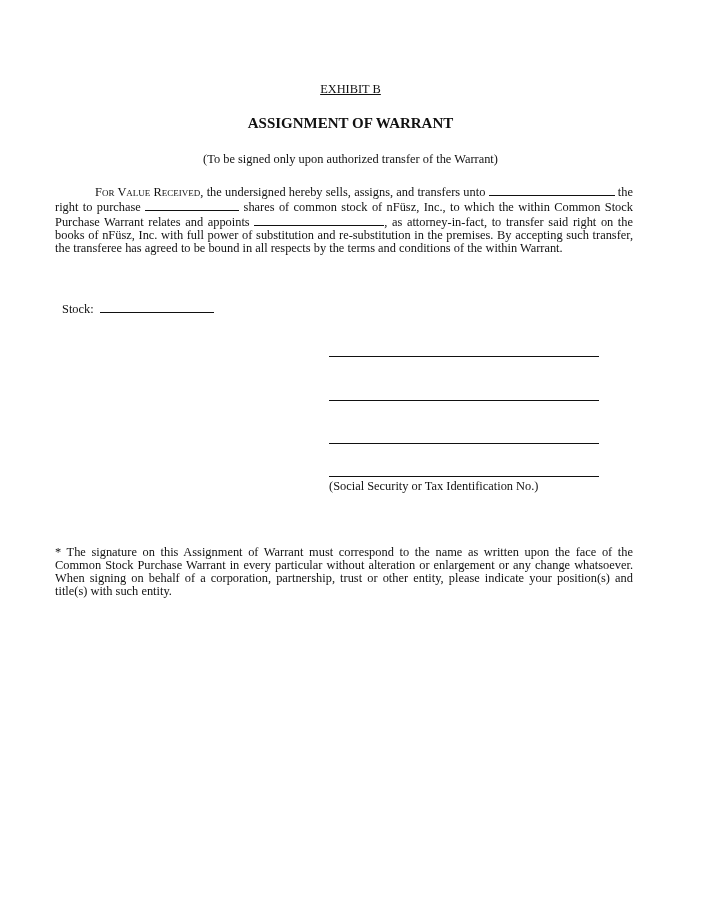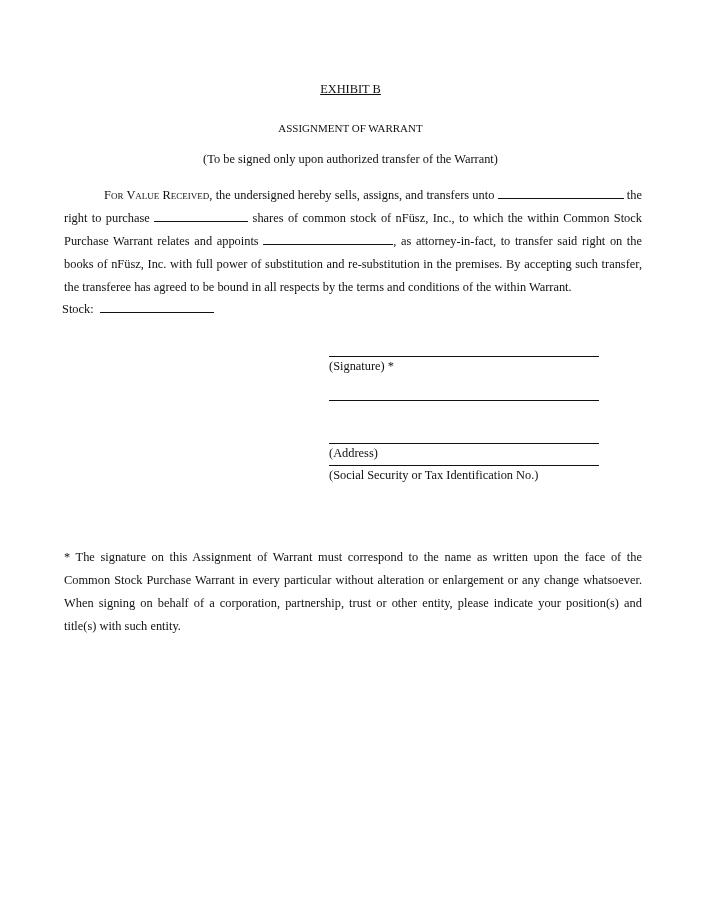--- a/index.html
+++ b/index.html
@@ -1,23 +1,23 @@
 <!DOCTYPE html>
 <html><head>
 <meta charset="utf-8">
 <style>
   html, body { margin:0; padding:0; background:#ffffff; }
   body { width:701px; height:906px; position:relative; overflow:hidden;
          font-family:"Liberation Serif", serif; color:#111; font-size:12.4px; }
   .abs { position:absolute; }
   .center { left:0; width:701px; text-align:center; }
   .exhibit { top:82px; text-decoration:underline; }
-  .title { top:122px; font-weight:normal; font-size:11px; }
+  .title { top:115px; font-weight:bold; font-size:15px; }
   .subtitle { top:152px; }
-  .para { left:64px; width:578px; text-align:justify; line-height:23px; }
+  .para { left:55px; width:578px; text-align:justify; line-height:13px; }
   .p1 { top:184px; }
   .indent { display:inline-block; width:40px; }
   .sc { font-variant:small-caps; }
   .blank { display:inline-block; border-bottom:1px solid #111; height:11px; vertical-align:baseline; }
   .dated { top:301px; left:62px; }
   .dated .blank { width:114px; margin-left:6px; }
   .sigblock { left:329px; width:270px; }
   .sigline { border-top:1px solid #111; height:0; width:270px; }
   .siglabel { margin-top:2px; }
   .foot { top:546px; }
@@ -32,27 +32,25 @@
 <div class="abs para p1">
   <span class="indent"></span><span class="sc">For Value Received</span><span>, the undersigned hereby sells, assigns, and transfers unto </span><span class="blank" style="width:126px"></span><span> the right to purchase </span><span class="blank" style="width:94px"></span><span> shares of common stock of nFüsz, Inc., to which the within Common Stock Purchase Warrant relates and appoints </span><span class="blank" style="width:130px"></span><span>, as attorney-in-fact, to transfer said right on the books of nFüsz, Inc. with full power of substitution and re-substitution in the premises.  By accepting such transfer, the transferee has agreed to be bound in all respects by the terms and conditions of the within Warrant.</span>
 </div>
 
 <div class="abs dated">
   <span>Stock:</span><span class="blank"></span>
 </div>
 
 <div class="abs sigblock" style="top:356px">
   <div class="sigline"></div>
-  <div class="siglabel">(Signature) *</div>
 </div>
 <div class="abs sigblock" style="top:400px">
   <div class="sigline"></div>
 </div>
 <div class="abs sigblock" style="top:443px">
   <div class="sigline"></div>
-  <div class="siglabel">(Address)</div>
 </div>
-<div class="abs sigblock" style="top:465px">
+<div class="abs sigblock" style="top:476px">
   <div class="sigline"></div>
   <div class="siglabel">(Social Security or Tax Identification No.)</div>
 </div>
 
 <div class="abs para foot">* The signature on this Assignment of Warrant must correspond to the name as written upon the face of the Common Stock Purchase Warrant in every particular without alteration or enlargement or any change whatsoever.  When signing on behalf of a corporation, partnership, trust or other entity, please indicate your position(s) and title(s) with such entity.</div>
 
 </body></html>

